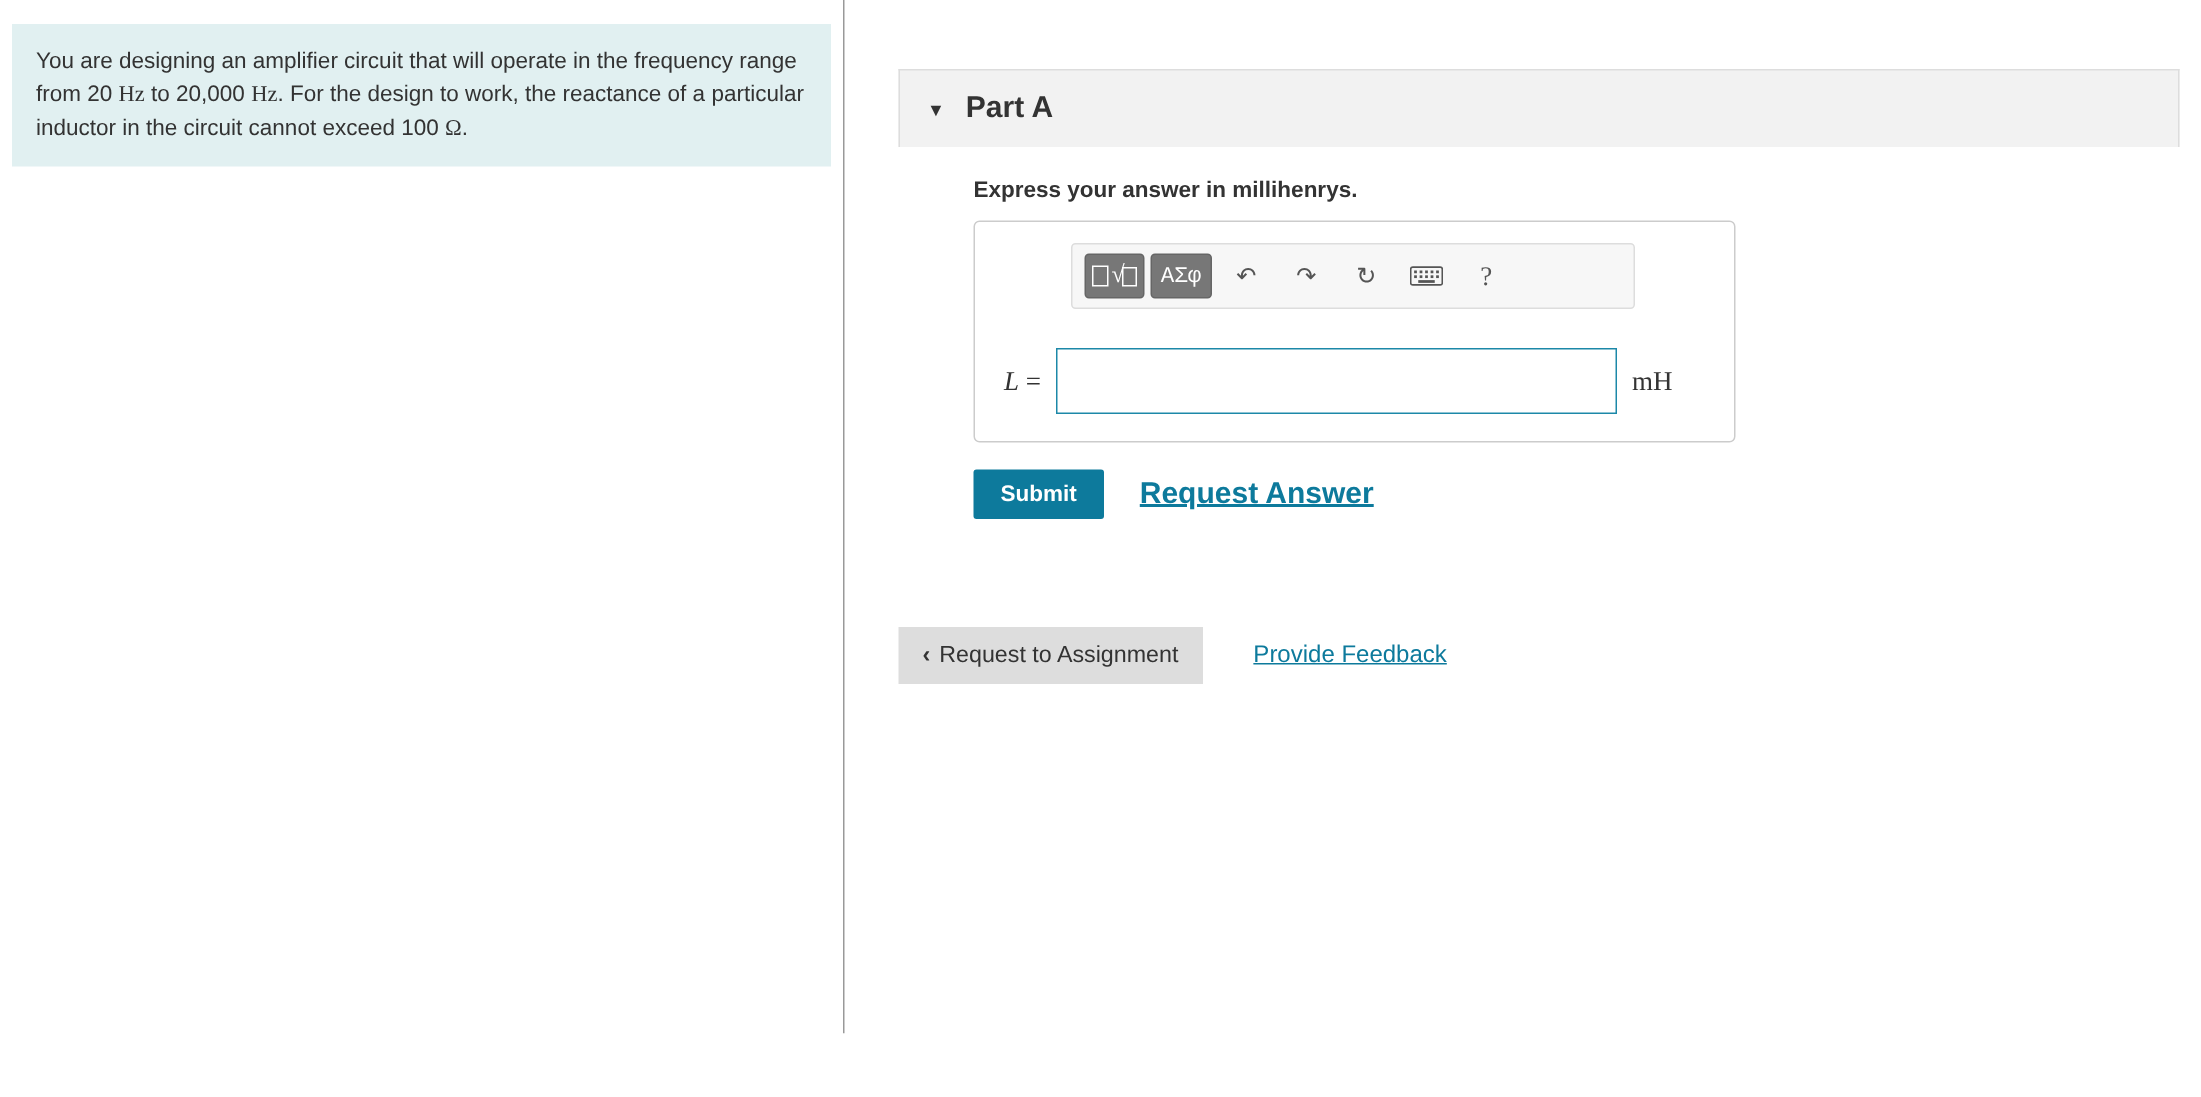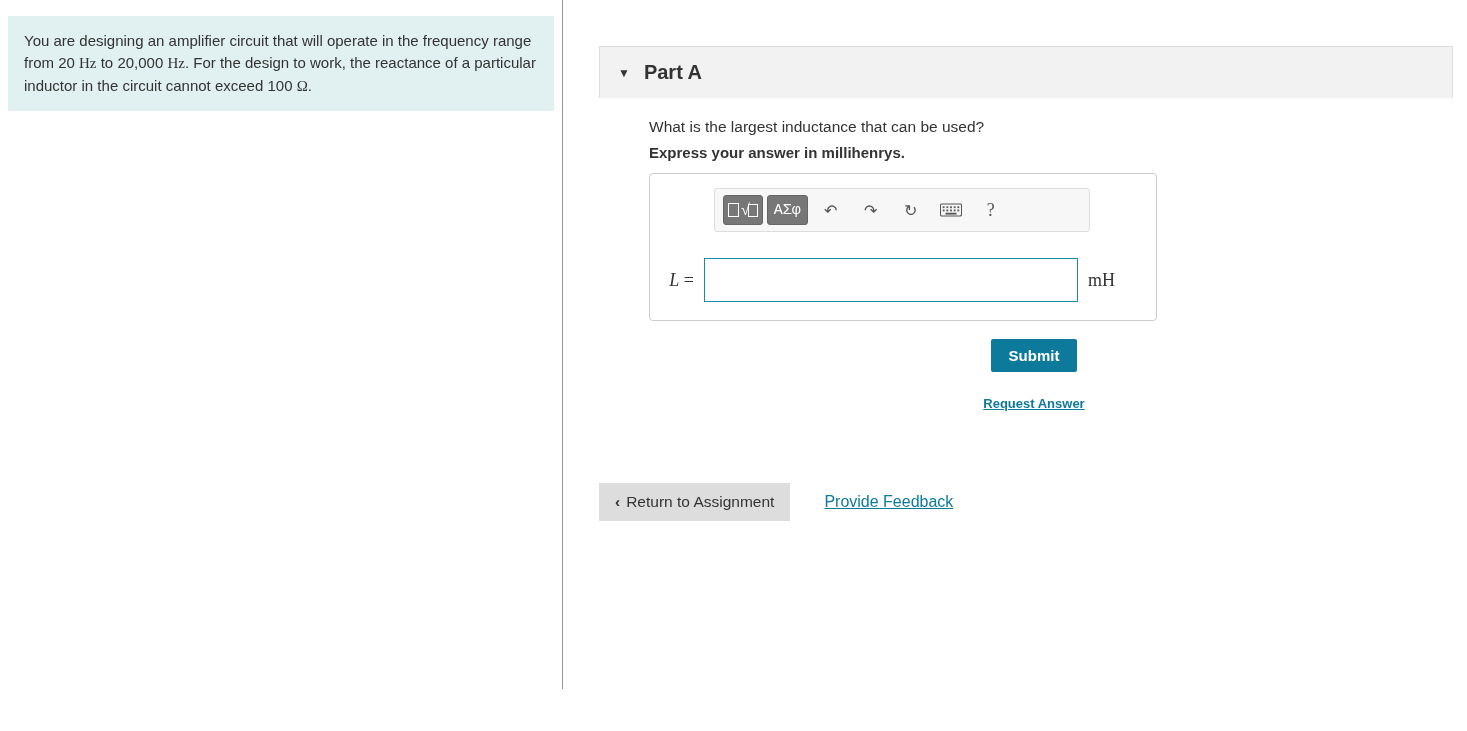--- a/index.html
+++ b/index.html
@@ -17,23 +17,23 @@
     .answer-box { border: 1px solid #ccc; border-radius: 4px; padding: 14px 14px 18px 14px; width: 508px; }
     .toolbar { background: #f7f7f7; border: 1px solid #ddd; border-radius: 3px; padding: 6px 8px; display: flex; align-items: center; gap: 6px; width: 376px; margin-left: 50px; }
     .tb-group { display: flex; gap: 4px; }
     .tb-btn { background: #777; color: #fff; border: 1px solid #666; border-radius: 3px; padding: 4px 6px; min-width: 30px; height: 30px; display: flex; align-items: center; justify-content: center; font-size: 14px; cursor: pointer; }
     .tb-btn.light { background: transparent; color: #555; border: none; width: 34px; font-size: 16px; }
     .tb-btn.keyboard { font-size: 14px; }
     .input-row { display: flex; align-items: center; gap: 10px; margin-top: 26px; }
     .var-label { font-style: italic; font-family: 'Times New Roman', serif; font-size: 18px; color: #333; min-width: 30px; text-align:right; }
     .answer-input { border: 1px solid #1c88a8; height: 44px; width: 374px; padding: 6px 8px; font-size: 16px; outline: none; }
     .unit-label { font-family: 'Times New Roman', serif; font-size: 18px; color: #333; text-align: center; }
-    .action-row { display: flex; align-items: center; gap: 24px; margin-top: 18px; flex-direction: column; }
+    .action-row { display: flex; align-items: center; gap: 24px; margin-top: 18px; }
     .submit-btn { background: #0d7a9c; color: #fff; border: none; padding: 8px 18px; font-size: 15px; font-weight: bold; cursor: pointer; border-radius: 2px; }
-    .req-link { color: #0d7a9c; text-decoration: underline; font-weight: bold; font-size: 13px; cursor: pointer; }
+    .req-link { color: #0d7a9c; text-decoration: underline; font-weight: bold; font-size: 20px; cursor: pointer; }
     .footer-row { display: flex; align-items: center; gap: 34px; margin-top: 48px; }
     .return-btn { background: #ddd; color: #333; border: none; padding: 10px 16px; font-size: 15.5px; cursor: pointer; display: flex; align-items: center; gap: 6px; }
     .feedback-link { color: #0d7a9c; text-decoration: underline; font-size: 16px; cursor: pointer; }
     .hz { font-family: 'Times New Roman', serif; }
     .ohm { font-family: 'Times New Roman', serif; }
     .sqrt-icon { font-family:'Times New Roman', serif; font-size:16px; line-height:1; }
     .keyb-svg { width:22px; height:14px; }
   </style>
 </head>
 <body>
@@ -44,21 +44,20 @@
       <span>You are designing an amplifier circuit that will operate in the frequency range from 20 </span><span class="hz">Hz</span><span> to 20,000 </span><span class="hz">Hz</span><span>. For the design to work, the reactance of a particular inductor in the circuit cannot exceed 100 </span><span class="ohm">Ω</span><span>.</span>
     </div>
   </div>
 
   <div class="right-panel">
     <div class="part-header">
       <span class="caret">▼</span>
       <span class="title">Part A</span>
     </div>
     <div class="part-body">
-      <div class="q-text">What is the largest inductance that can be used?</div>
       <div class="q-instr">Express your answer in millihenrys.</div>
 
       <div class="answer-box">
         <div class="toolbar">
           <div class="tb-group">
             <div class="tb-btn" style="padding:3px 4px;">
               <span style="border:1px solid #fff; width:11px; height:14px; display:inline-block;"></span>
               <span class="sqrt-icon" style="margin-left:2px;">√</span>
               <span style="border:1px solid #fff; width:10px; height:13px; display:inline-block; margin-left:-2px;"></span>
             </div>
@@ -105,18 +104,18 @@
 
       <div class="action-row">
         <button class="submit-btn">Submit</button>
         <a class="req-link">Request Answer</a>
       </div>
     </div>
 
     <div class="footer-row">
       <button class="return-btn">
         <span style="font-weight:bold;">‹</span>
-        <span>Return to Assignment</span>
+        <span>Request to Assignment</span>
       </button>
       <a class="feedback-link">Provide Feedback</a>
     </div>
   </div>
 </div>
 
 </body></html>

